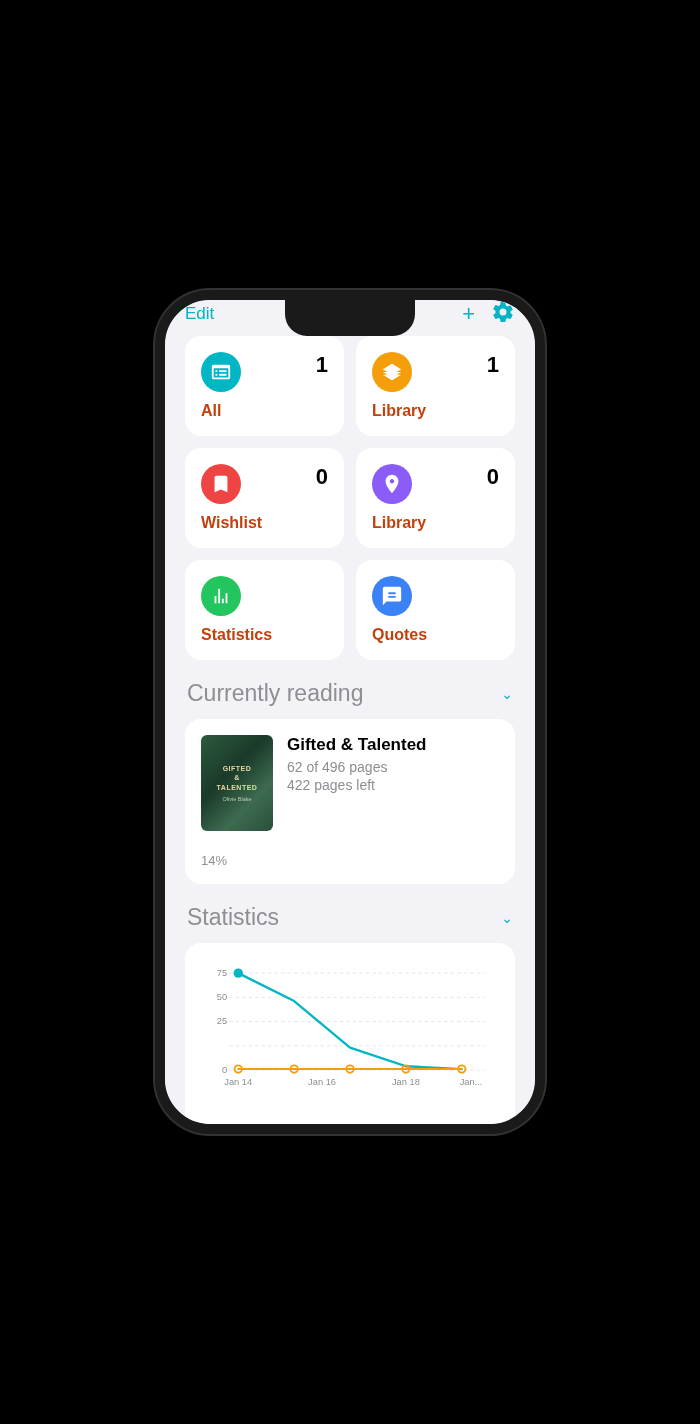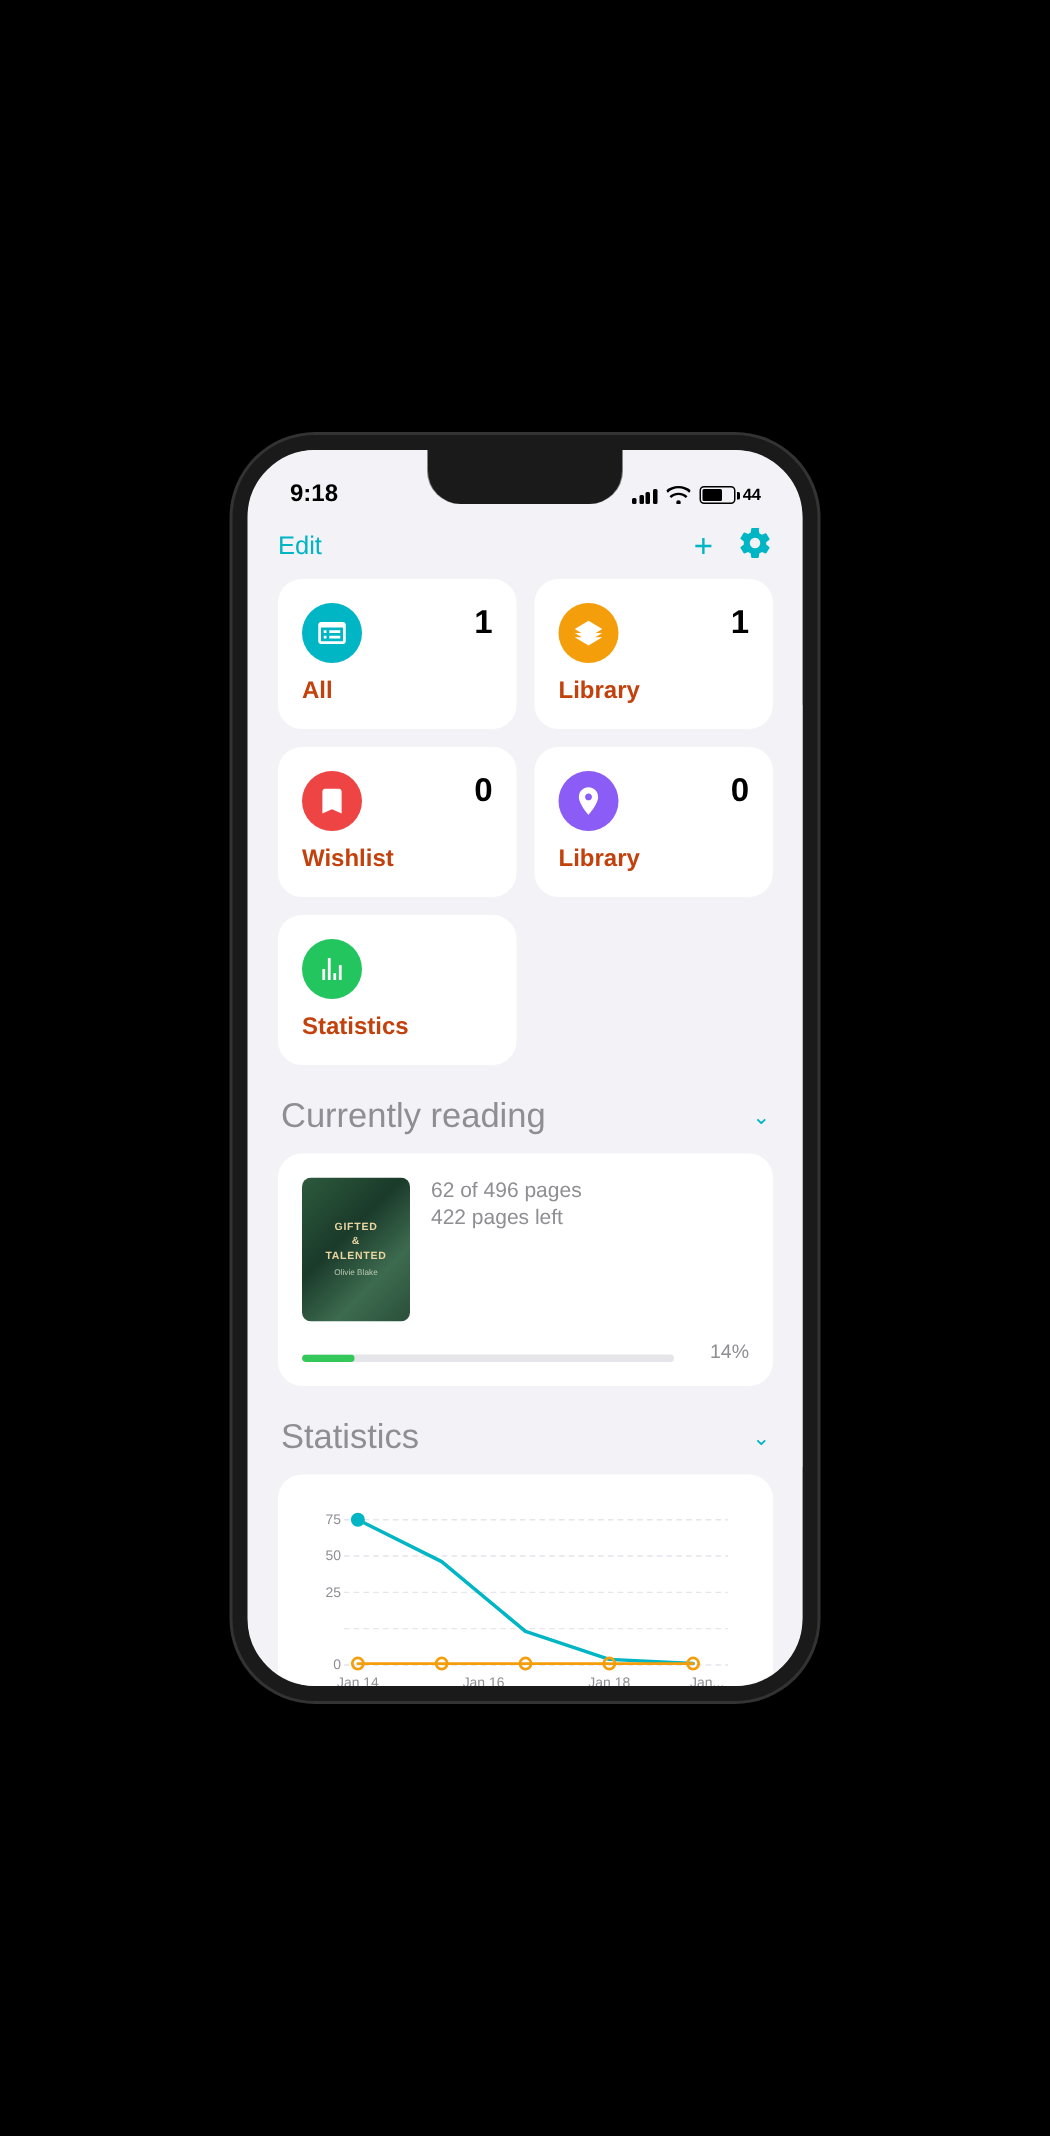--- a/index.html
+++ b/index.html
@@ -277,22 +277,23 @@
       color: #000;
       margin-bottom: 4px;
     }
     .book-pages {
       font-size: 14px;
       color: #8e8e93;
       margin-bottom: 2px;
     }
     .progress-row {
       display: flex;
-      align-items: flex-end;
-      gap: 24px;
+      align-items: flex-start;
+      gap: 10px;
+      flex-direction: column;
     }
     .progress-bar-bg {
       flex: 1;
       height: 5px;
       background: #e5e5ea;
       border-radius: 3px;
       overflow: hidden;
     }
     .progress-bar-fill {
       height: 100%;
@@ -322,41 +323,20 @@
       height: 140px;
     }
   </style>
 </head>
 <body>
 
 <div class="phone-frame">
   <div class="notch"></div>
   <div class="phone-inner">
 
-    <div class="status-bar">
-      <span class="status-time">9:18</span>
-      <div class="status-icons">
-        <div class="signal-bars">
-          <span style="height:4px"></span>
-          <span style="height:6px"></span>
-          <span style="height:8px"></span>
-          <span style="height:10px"></span>
-        </div>
-        <svg width="16" height="12" viewBox="0 0 16 12">
-          <path d="M8 9.5a1.5 1.5 0 1 1 0 3 1.5 1.5 0 0 1 0-3zM8 6C9.9 6 11.6 6.8 12.8 8L14 6.8C12.5 5.4 10.4 4.5 8 4.5s-4.5.9-6 2.3L3.2 8C4.4 6.8 6.1 6 8 6zm0-4.5c2.8 0 5.3 1.1 7.1 3L16.4 3C14.3 1.1 11.3 0 8 0S1.7 1.1-.4 3l1.3 1.5C2.7 2.6 5.2 1.5 8 1.5z" fill="#000"></path>
-        </svg>
-        <div class="battery-icon">
-          <div class="battery-body">
-            <div class="battery-fill"></div>
-          </div>
-          <div class="battery-tip"></div>
-          <span class="battery-label">44</span>
-        </div>
-      </div>
-    </div>
 
     <div class="content">
 
       <div class="header">
         <button class="edit-btn">Edit</button>
         <div class="header-icons">
           <button class="plus-btn">+</button>
           <button class="gear-btn">
             
             <svg width="24" height="24" viewBox="0 0 24 24" fill="#00b5c4">
@@ -421,37 +401,48 @@
           <div class="card-top">
             <div class="card-icon" style="background:#22c55e">
               <svg class="icon-svg" viewBox="0 0 24 24">
                   <path d="M5 20h2v-8H5v8zm4 0h2V4H9v16zm4 0h2v-5h-2v5zm4 0h2v-11h-2v11z"></path>
                 </svg>
             </div>
           </div>
           <div class="card-label">Statistics</div>
         </div>
 
+        <div class="card">
+          <div class="card-top">
+            <div class="card-icon" style="background:#3b82f6">
+              <svg class="icon-svg" viewBox="0 0 24 24">
+                  <path d="M20 2H4c-1.1 0-2 .9-2 2v18l4-4h14c1.1 0 2-.9 2-2V4c0-1.1-.9-2-2-2zm-4 12H8v-2h8v2zm0-4H8V8h8v2z"></path>
+                </svg>
+            </div>
+          </div>
+          <div class="card-label">Quotes</div>
+        </div>
 
       </div>
 
       <div class="section-header">
         <span class="section-title">Currently reading</span>
         <span class="chevron-down">⌄</span>
       </div>
 
       <div class="reading-card">
         <div class="book-row">
           <div class="book-cover">
             <div class="book-cover-inner">
               <div class="book-cover-text">GIFTED<br>&amp;<br>TALENTED</div>
               <div class="book-cover-author">Olivie Blake</div>
             </div>
           </div>
           <div class="book-info">
+            <div class="book-title">Gifted &amp; Talented</div>
             <div class="book-pages">62 of 496 pages</div>
             <div class="book-pages">422 pages left</div>
           </div>
         </div>
         <div class="progress-row">
           <div class="progress-bar-bg">
             <div class="progress-bar-fill" style="width:14%"></div>
           </div>
           <span class="progress-pct">14%</span>
         </div>

